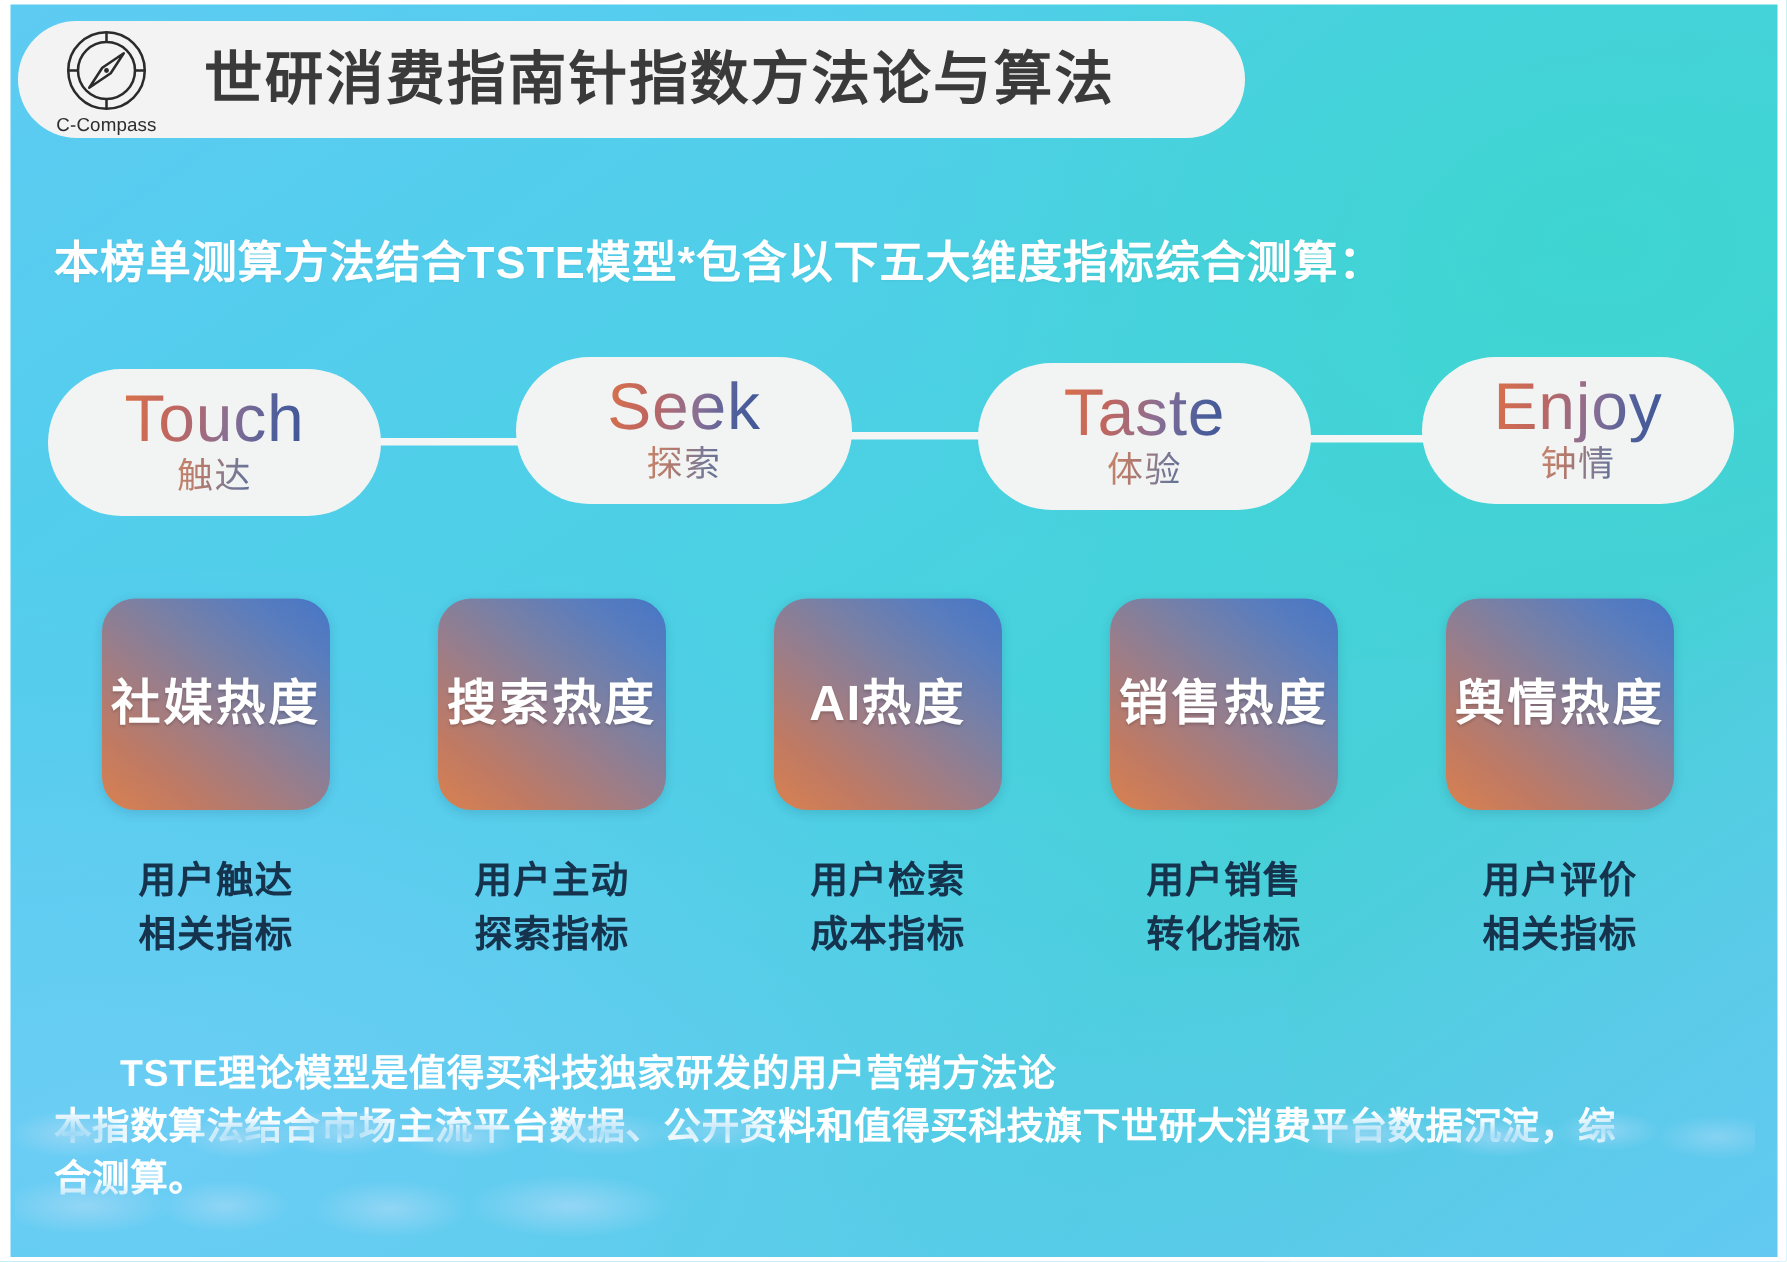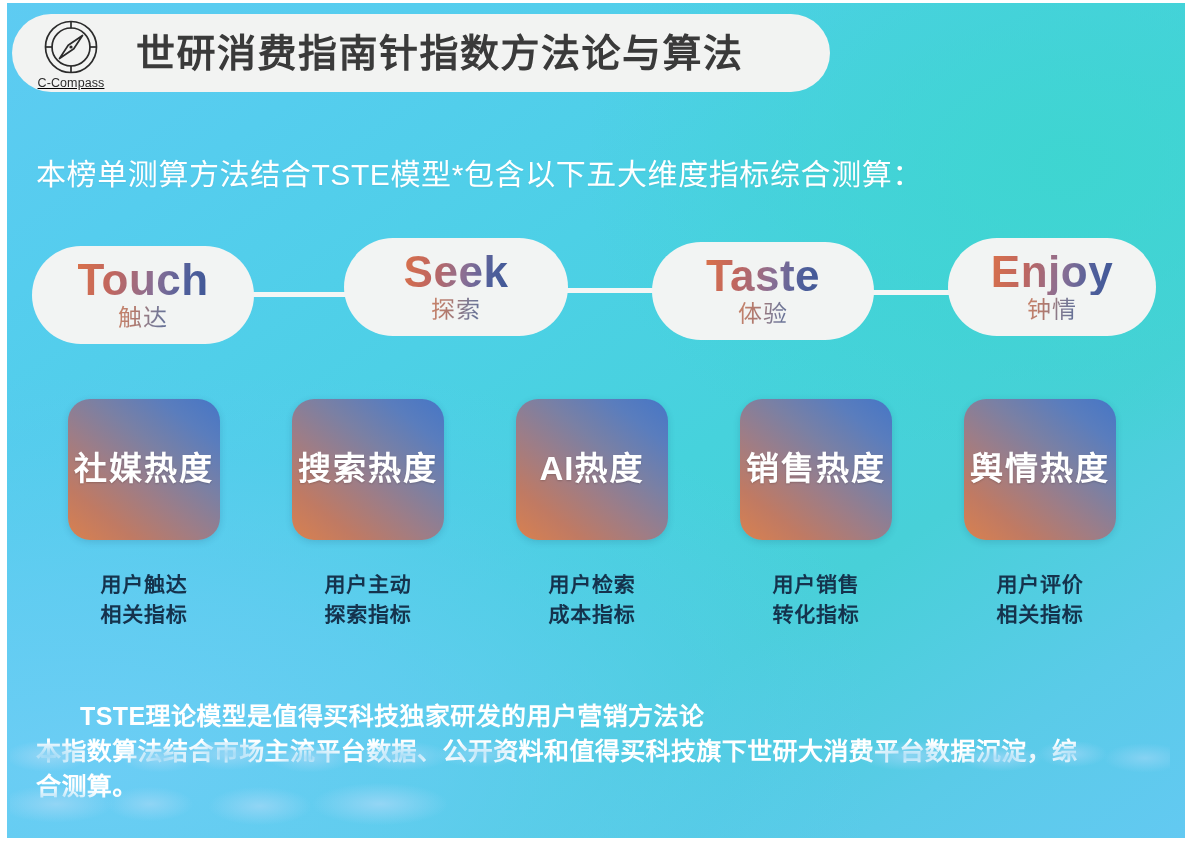--- a/index.html
+++ b/index.html
@@ -83,21 +83,20 @@
 
   #logo-block {
     width: 118px;
     height: 78px;
     position: relative;
     flex: 0 0 auto;
     display: flex;
     flex-direction: column;
     align-items: center;
     justify-content: center;
-    text-decoration: underline;
   }
   #compass-icon { display: block; margin-top: 1px; }
   #logo-wordmark {
     font-size: 12.5px;
     letter-spacing: 0.1px;
     color: #2c2c2c;
     margin-top: 0px;
     white-space: nowrap;
     font-family: "Liberation Sans", sans-serif;
   }
@@ -112,21 +111,21 @@
     margin-left: 6px;
     font-family: "Liberation Sans", "DejaVu Sans", sans-serif;
   }
 
   
   #subtitle {
     position: absolute;
     left: 36px;
     top: 150px;
     font-size: 30px;
-    font-weight: normal;
+    font-weight: bold;
     color: #ffffff;
     letter-spacing: 0.6px;
     white-space: nowrap;
     z-index: 12;
     text-shadow: 0 1px 2px rgba(0,0,0,0.05);
   }
 
   
   #pill-row {
     position: absolute;
@@ -152,21 +151,21 @@
     display: flex;
     flex-direction: column;
     align-items: center;
     justify-content: center;
     z-index: 2;
   }
   .pill-en {
     font-size: 44px;
     line-height: 1.02;
     letter-spacing: 0.5px;
-    font-weight: 700;
+    font-weight: 400;
     background: linear-gradient(100deg, #d9714a 0%, #c0665f 28%, #8a6f94 58%, #4f5f9b 82%, #3f5796 100%);
     -webkit-background-clip: text;
     background-clip: text;
     color: transparent;
     -webkit-text-fill-color: transparent;
     font-family: "Liberation Sans", sans-serif;
   }
   .pill-cn {
     font-size: 24px;
     line-height: 1.15;
@@ -225,21 +224,21 @@
     top: 570px;
     width: 1191px;
     height: 80px;
     z-index: 10;
   }
   .caption {
     position: absolute;
     width: 190px;
     text-align: center;
     color: #15334d;
-    font-size: 21px;
+    font-size: 25px;
     font-weight: bold;
     line-height: 1.42;
     letter-spacing: 0.8px;
     font-family: "Liberation Sans", "DejaVu Sans", sans-serif;
   }
 
   
   #footer {
     position: absolute;
     left: 36px;

